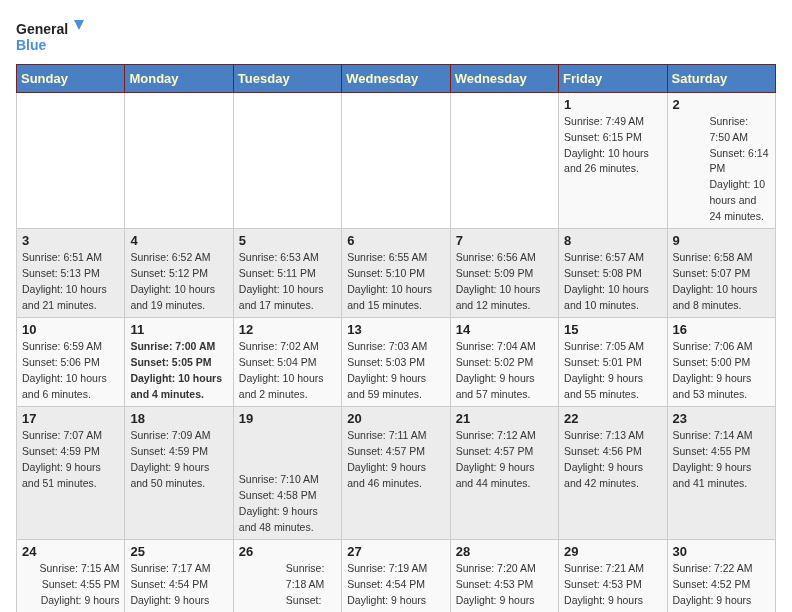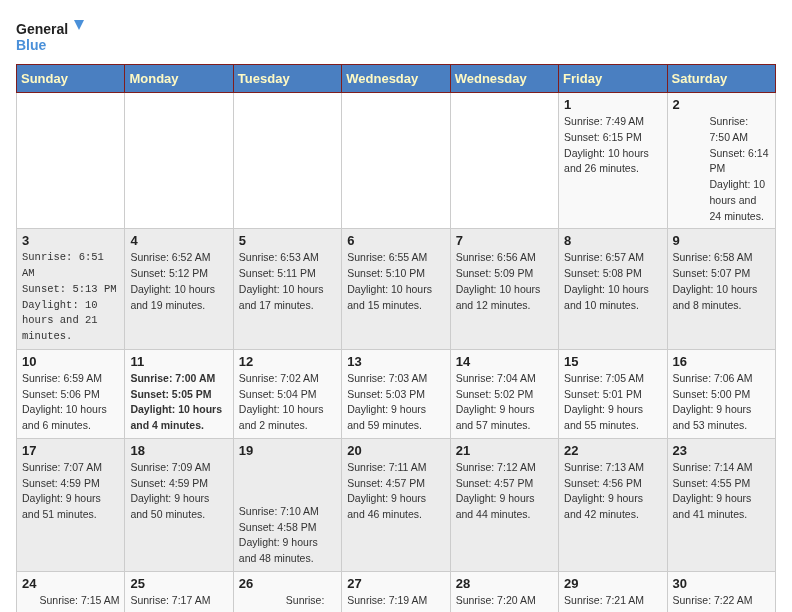--- a/index.html
+++ b/index.html
@@ -121,21 +121,21 @@
         <td>
           <div class="day-number">2</div>
           <div class="day-info" style="white-space: pre-line; margin-left: 37px;">Sunrise: 7:50 AM
 Sunset: 6:14 PM
 Daylight: 10 hours and 24 minutes.</div>
         </td>
       </tr>
       <tr>
         <td>
           <div class="day-number">3</div>
-          <div class="day-info" style="white-space: pre-line; font-family: Liberation Mono, monospace;">Sunrise: 6:51 AM
+          <div class="day-info" style="white-space: pre-line;">Sunrise: 6:51 AM
 Sunset: 5:13 PM
 Daylight: 10 hours and 21 minutes.</div>
         </td>
         <td>
           <div class="day-number">4</div>
           <div class="day-info" style="white-space: pre-line;">Sunrise: 6:52 AM
 Sunset: 5:12 PM
 Daylight: 10 hours and 19 minutes.</div>
         </td>
         <td>

